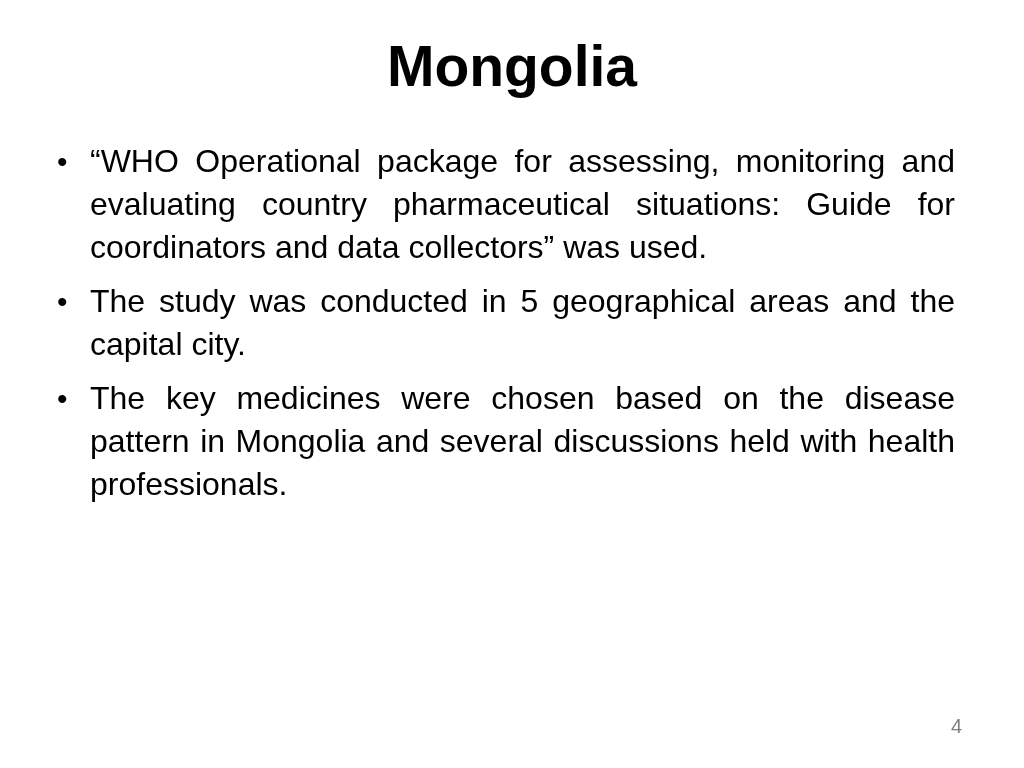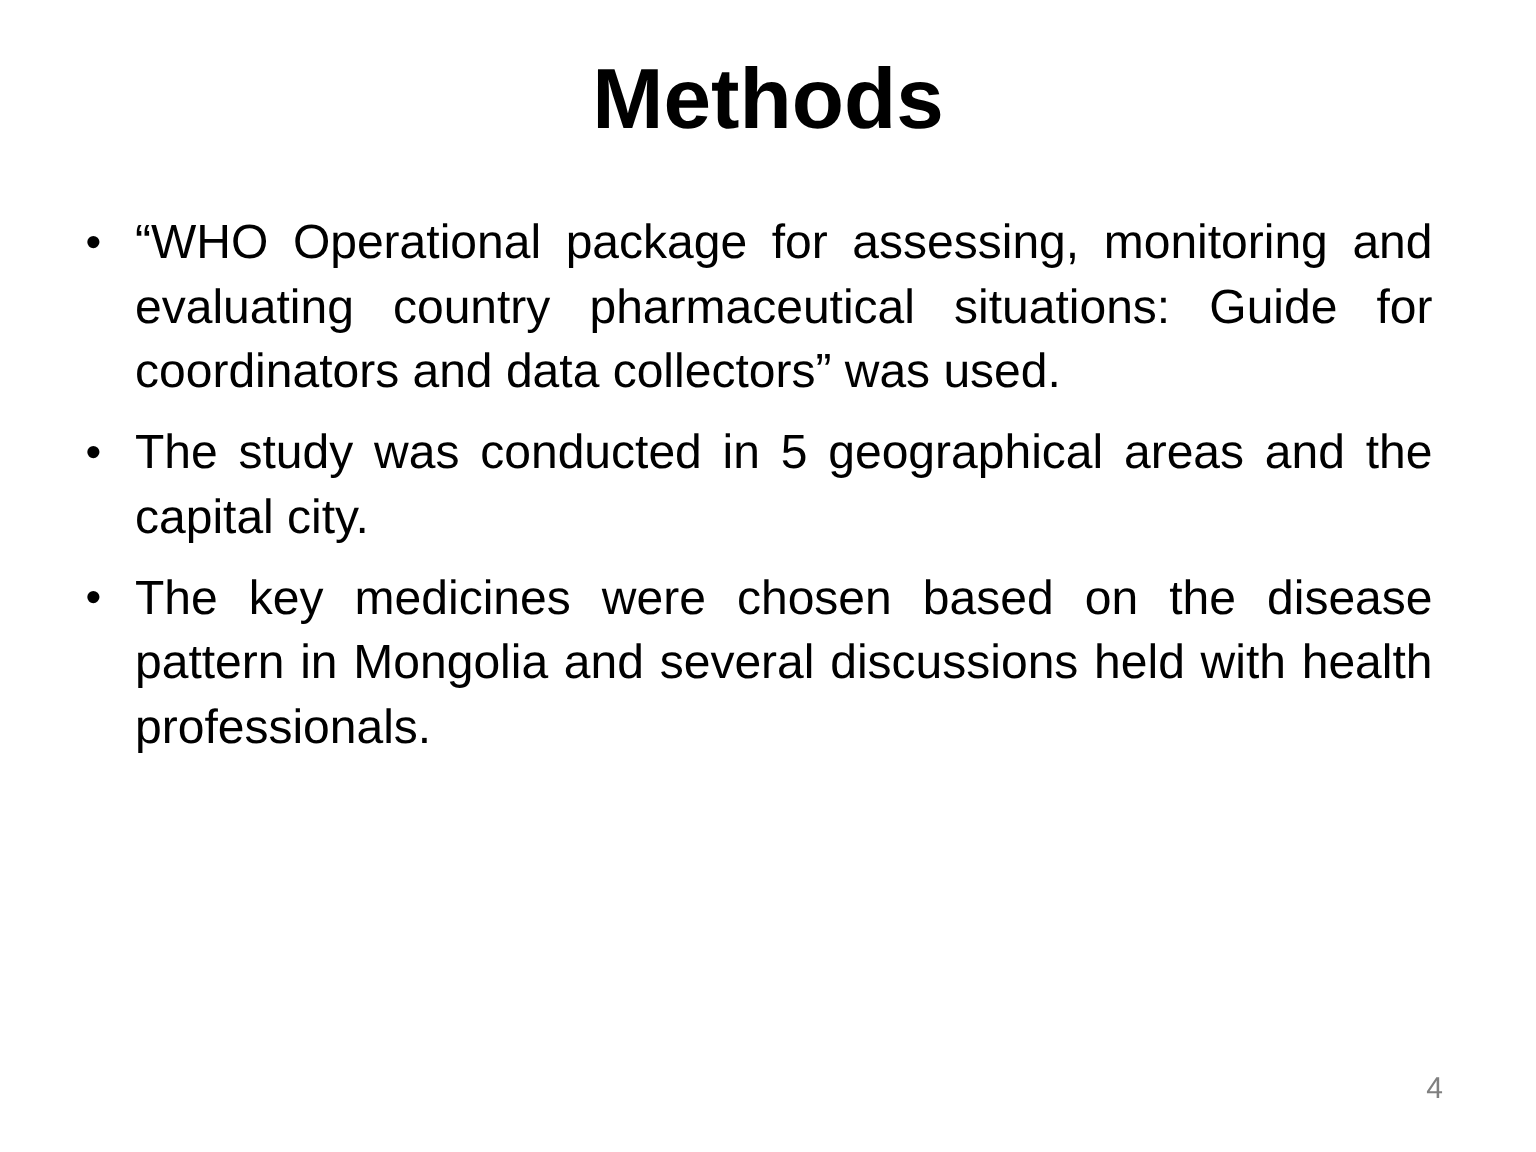--- a/index.html
+++ b/index.html
@@ -60,21 +60,21 @@
     font-size: 20px;
     line-height: 23px;
     color: #808080;
   }
 </style>
 </head>
 <body>
 
 <div class="slide">
 
-  <h1 class="slide-title">Methods</h1>
+  <h1 class="slide-title">Mongolia</h1>
 
   <ul class="bullet-list">
 
     <li class="bullet-item">
       <span class="bullet-marker">•</span>
       <span>“WHO Operational package for assessing, monitoring and evaluating country pharmaceutical situations: Guide for coordinators and data collectors” was used.</span>
     </li>
 
     <li class="bullet-item">
       <span class="bullet-marker">•</span>

